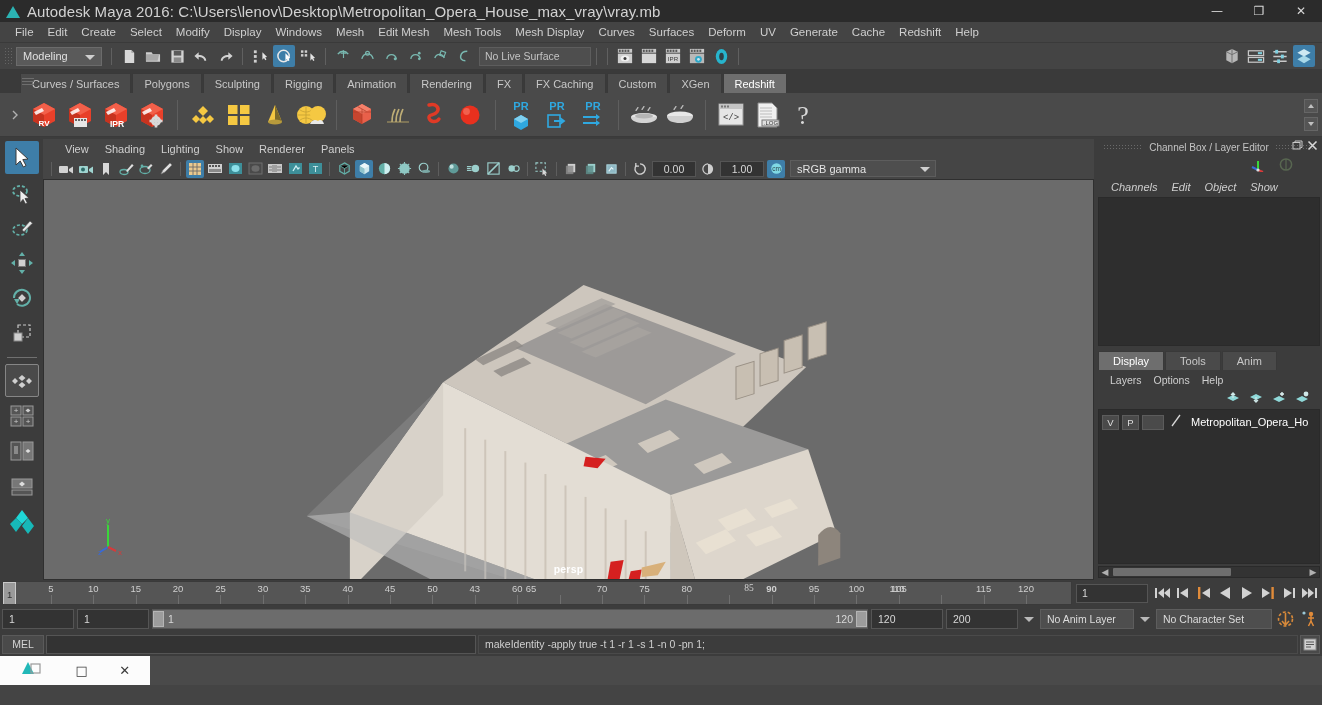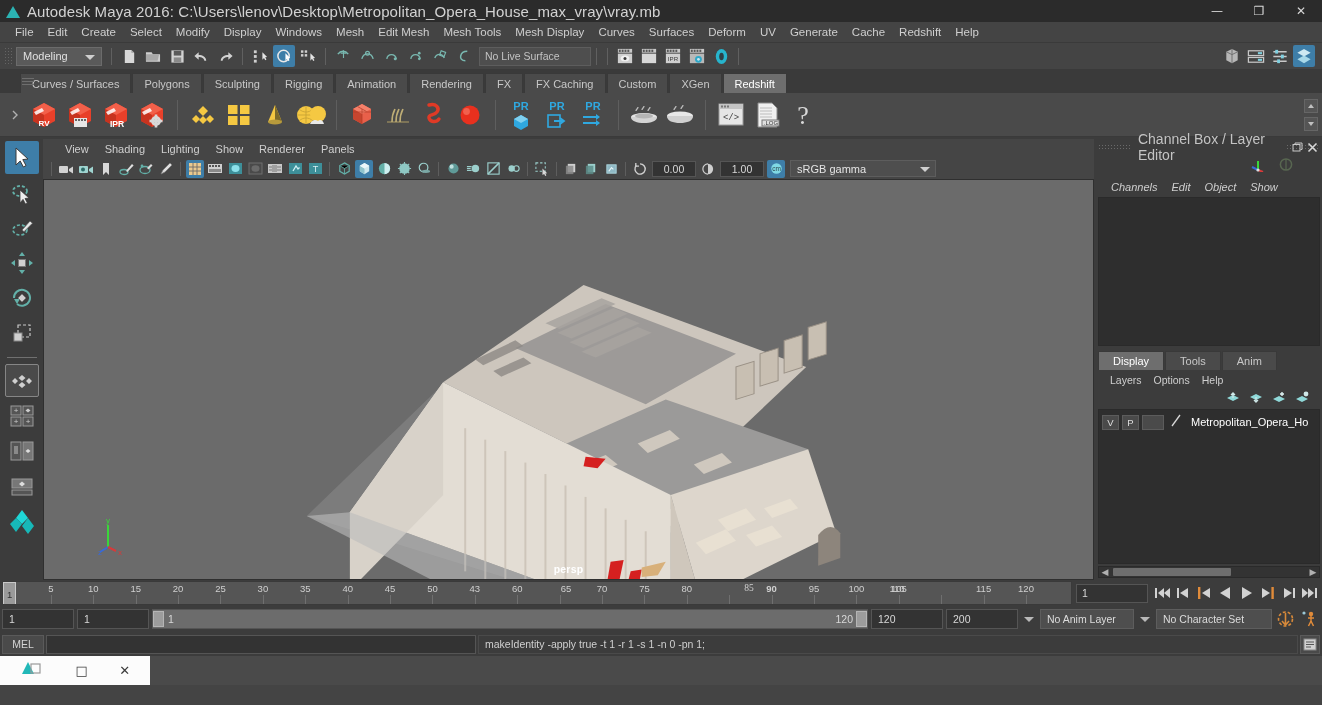--- a/index.html
+++ b/index.html
@@ -136,21 +136,21 @@
     width:0;height:0;border-left:5px solid transparent;border-right:5px solid transparent;border-top:5px solid #cfcfcf;}
 
   .viewport { flex:1; background: #6b6b6b; position: relative; overflow: hidden; border:1px solid #2f2f2f;}
   .persp-label { position:absolute; bottom:4px; left:50%; transform:translateX(-50%);
     color:#fff; font-size:10.5px; font-weight:bold; letter-spacing:.2px;}
   .axis-gizmo { position:absolute; left:54px; bottom:24px; width:34px; height:42px;}
 
   
   .cbpanel { width: 226px; background: #3c3c3c; flex:none; display:flex;flex-direction:column; padding:2px;}
   .cb-title { height:16px; display:flex;align-items:center;justify-content:center;position:relative;
-     color:#c4c4c4; font-size:14px; background:#3c3c3c;}
+     color:#c4c4c4; font-size:10px; background:#3c3c3c;}
   .cb-dots { width:40px;height:6px; background-image: radial-gradient(#6a6a6a 36%, transparent 40%);
      background-size:3px 3px; }
   .cb-wb { position:absolute; right:2px; top:1px; display:flex; gap:4px;}
   .cb-iconrow { height:22px; display:flex; justify-content:flex-end; align-items:center; padding-right:26px; gap:12px;}
   .cb-menubar { height:20px; display:flex; align-items:center; padding-left:6px;font-style:italic;}
   .cb-menubar .menu-item{font-size:11px;padding:1px 7px;}
   .cb-body { flex:1; background:#2e2e2e; border:1px solid #2a2a2a; }
 
   .le-tabs { height:21px; display:flex; align-items:flex-end; margin-top:3px;}
   .le-tab { height:19px; padding:0 14px; display:flex;align-items:center;color:#c8c8c8;font-size:11px;
@@ -1175,21 +1175,21 @@
         <div class="ticklbl" style="left: 344.681px;">40</div>
         <div class="tick" style="left: 387.076px; top: 13px; height: 11px;"></div>
         <div class="ticklbl" style="left: 387.076px;">45</div>
         <div class="tick" style="left: 429.471px; top: 13px; height: 11px;"></div>
         <div class="ticklbl" style="left: 429.471px;">50</div>
         <div class="tick" style="left: 471.866px; top: 13px; height: 11px;"></div>
         <div class="ticklbl" style="left: 471.866px;">43</div>
         <div class="tick" style="left: 514.261px; top: 13px; height: 11px;"></div>
         <div class="ticklbl" style="left: 514.261px;">60</div>
         <div class="tick" style="left: 556.655px; top: 13px; height: 11px;"></div>
-        <div class="ticklbl" style="left: 563px;">65</div>
+        <div class="ticklbl" style="left: 528px;">65</div>
         <div class="tick" style="left: 599.05px; top: 13px; height: 11px;"></div>
         <div class="ticklbl" style="left: 599.05px;">70</div>
         <div class="tick" style="left: 641.445px; top: 13px; height: 11px;"></div>
         <div class="ticklbl" style="left: 641.445px;">75</div>
         <div class="tick" style="left: 683.84px; top: 13px; height: 11px;"></div>
         <div class="ticklbl" style="left: 683.84px;">80</div>
         <div class="tick" style="left: 726.235px; top: 13px; height: 11px;"></div>
         <div class="ticklbl" style="left: 746px; font-family: Liberation Serif, serif;">85</div>
         <div class="tick" style="left: 768.63px; top: 13px; height: 11px;"></div>
         <div class="ticklbl" style="left: 768.63px; font-weight: bold;">90</div>

